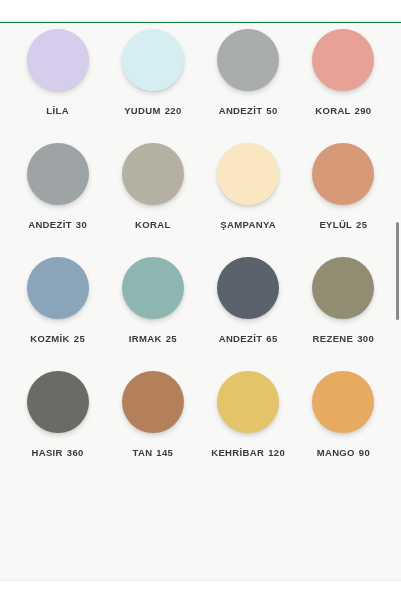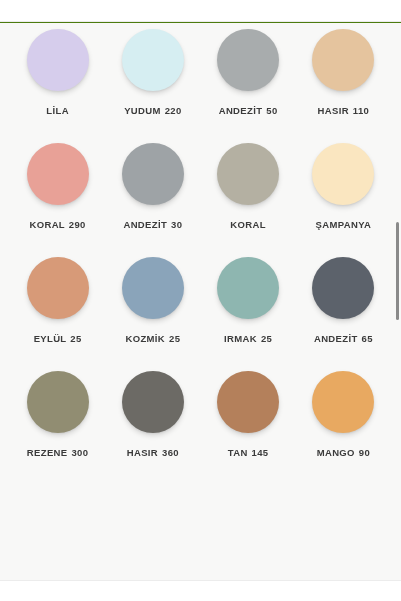--- a/index.html
+++ b/index.html
@@ -12,21 +12,21 @@
 
   body {
     font-family: "Liberation Sans", sans-serif;
     background: #ffffff;
   }
 
   #app {
     position: relative;
     width: 401px;
     height: 601px;
-    background: #4d7c0f;
+    background: #15803d;
     overflow: hidden;
   }
 
   
   .header-band {
     position: absolute;
     top: 0;
     left: 0;
     width: 401px;
     height: 22px;
@@ -125,24 +125,20 @@
         </div>
         <div class="swatch-cell">
           <div class="swatch-dot" style="background: rgb(214, 238, 242);"></div>
           <div class="swatch-label">YUDUM 220</div>
         </div>
         <div class="swatch-cell">
           <div class="swatch-dot" style="background: rgb(168, 172, 173);"></div>
           <div class="swatch-label">ANDEZİT 50</div>
         </div>
         <div class="swatch-cell">
-          <div class="swatch-dot" style="background: rgb(229, 196, 158);"></div>
-          <div class="swatch-label">HASIR 110</div>
-        </div>
-        <div class="swatch-cell">
           <div class="swatch-dot" style="background: rgb(232, 161, 151);"></div>
           <div class="swatch-label">KORAL 290</div>
         </div>
         <div class="swatch-cell">
           <div class="swatch-dot" style="background: rgb(158, 163, 166);"></div>
           <div class="swatch-label">ANDEZİT 30</div>
         </div>
         <div class="swatch-cell">
           <div class="swatch-dot" style="background: rgb(180, 176, 162);"></div>
           <div class="swatch-label">KORAL</div>
@@ -173,20 +169,24 @@
         </div>
         <div class="swatch-cell">
           <div class="swatch-dot" style="background: rgb(108, 106, 101);"></div>
           <div class="swatch-label">HASIR 360</div>
         </div>
         <div class="swatch-cell">
           <div class="swatch-dot" style="background: rgb(180, 128, 91);"></div>
           <div class="swatch-label">TAN 145</div>
         </div>
         <div class="swatch-cell">
+          <div class="swatch-dot" style="background: rgb(227, 196, 105);"></div>
+          <div class="swatch-label">KEHRİBAR 120</div>
+        </div>
+        <div class="swatch-cell">
           <div class="swatch-dot" style="background: rgb(232, 169, 97);"></div>
           <div class="swatch-label">MANGO 90</div>
         </div>
       </div>
   </div>
 
   <div class="scrollbar-track">
     <div class="scrollbar-thumb" style="top: 199px; height: 98px; background: rgb(138, 138, 138);"></div>
   </div>
 

